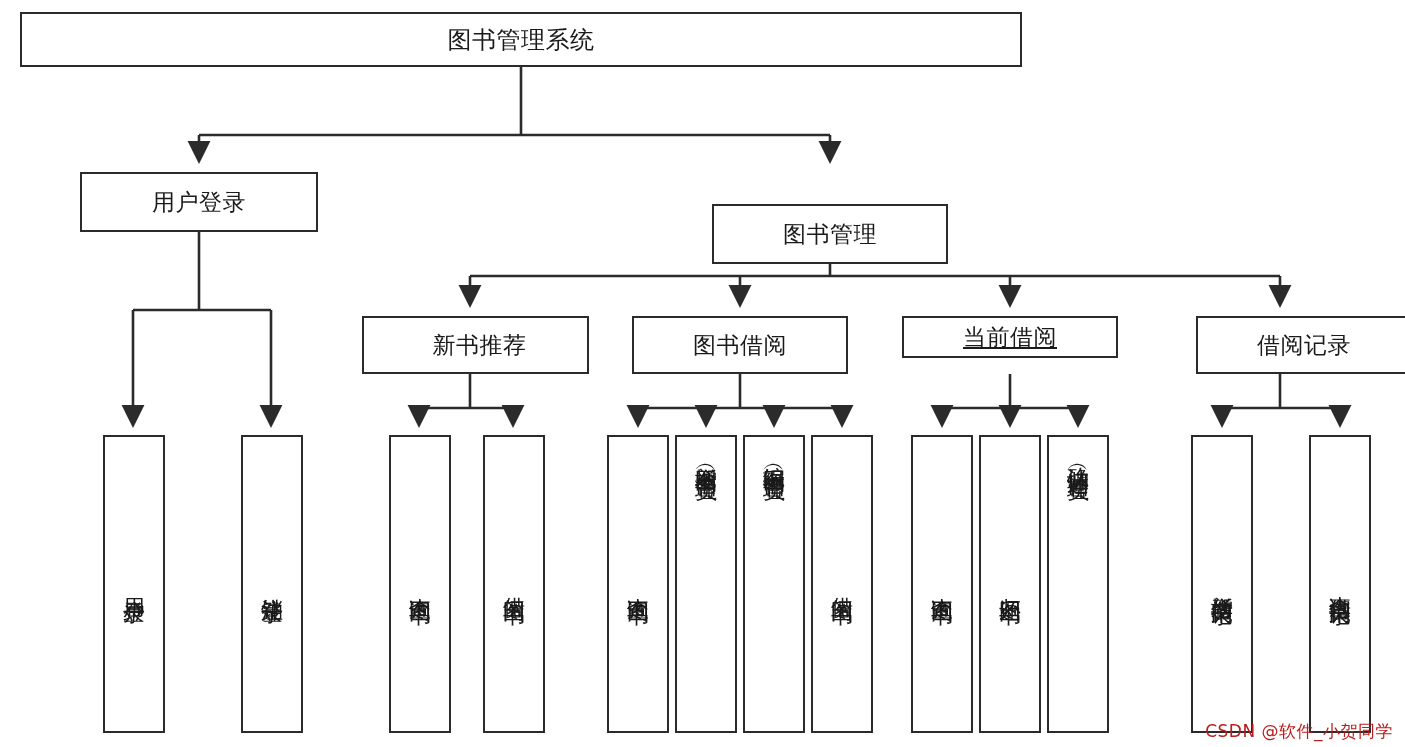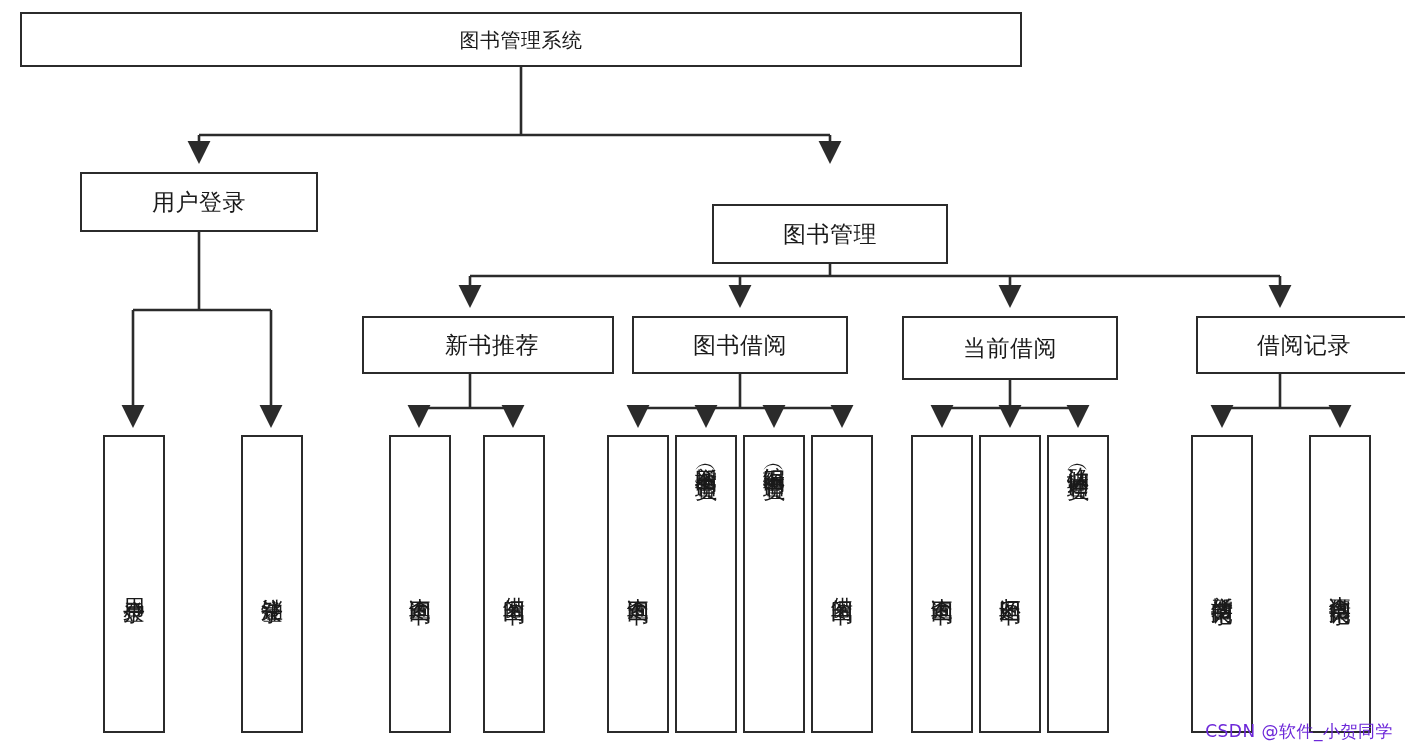--- a/index.html
+++ b/index.html
@@ -39,21 +39,21 @@
     display: block;
     white-space: nowrap;
     color: #1a1a1a;
     letter-spacing: 0.5px;
   }
   
   .node.horiz .lbl {
     font-size: 23px;
     line-height: 1;
   }
-  .node.tier1 .lbl { font-size: 20px; }
+  .node.tier1 .lbl { font-size: 24px; }
   
   .node.vert {
     align-items: flex-start;
     justify-content: center;
     padding-top: 12px;
   }
   .node.vert .lbl {
     writing-mode: vertical-rl;
     text-orientation: upright;
     font-size: 22px;
@@ -63,21 +63,21 @@
   }
   .node.vert.mid {
     align-items: center;
     padding-top: 0;
   }
   #watermark {
     position: absolute;
     right: 12px;
     bottom: 4px;
     font-size: 17px;
-    color: #6d28d9;
+    color: #b91c1c;
     letter-spacing: 0.5px;
     z-index: 3;
     white-space: nowrap;
   }
 </style>
 </head>
 <body>
 
 <div id="canvas">
 
@@ -135,27 +135,27 @@
     <span class="lbl">图书管理系统</span>
   </div>
 
   <div class="node horiz" style="left:80px; top:172px; width:238px; height:60px;">
     <span class="lbl">用户登录</span>
   </div>
   <div class="node horiz" style="left:712px; top:172px; width:236px; height:60px;margin-top:32px;">
     <span class="lbl">图书管理</span>
   </div>
 
-  <div class="node horiz" style="left:362px; top:316px; width:252px; height:58px;padding-left:8px;">
+  <div class="node horiz" style="left:362px; top:316px; width:227px; height:58px;padding-left:8px;">
     <span class="lbl">新书推荐</span>
   </div>
   <div class="node horiz" style="left:632px; top:316px; width:216px; height:58px;">
     <span class="lbl">图书借阅</span>
   </div>
-  <div class="node horiz" style="left:902px; top:316px; width:216px; height:64px;">
+  <div class="node horiz" style="left:902px; top:316px; width:216px; height:42px;text-decoration:underline;">
     <span class="lbl">当前借阅</span>
   </div>
   <div class="node horiz" style="left:1196px; top:316px; width:216px; height:58px;">
     <span class="lbl">借阅记录</span>
   </div>
 
   <div class="node vert mid" style="left:103px; top:435px; width:62px; height:298px;">
     <span class="lbl">用户登录</span>
   </div>
   <div class="node vert mid" style="left:241px; top:435px; width:62px; height:298px;">

